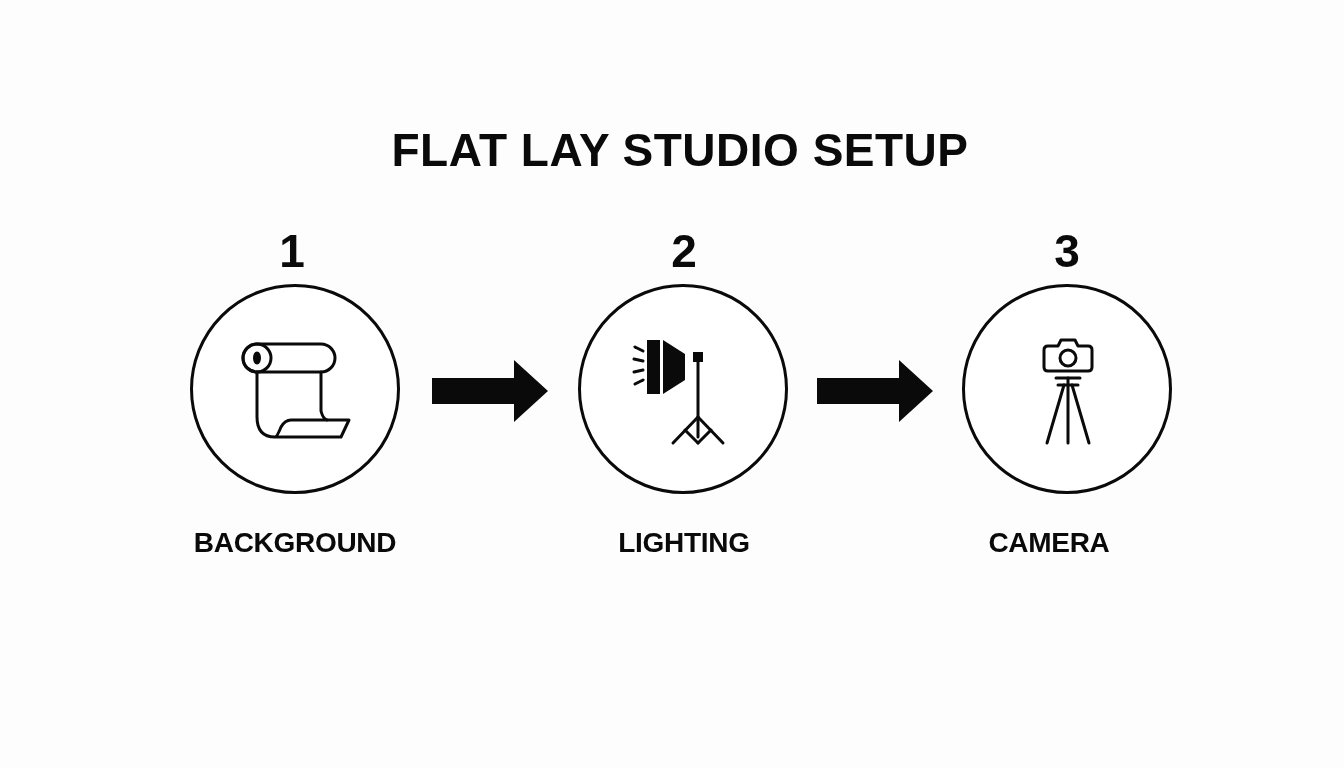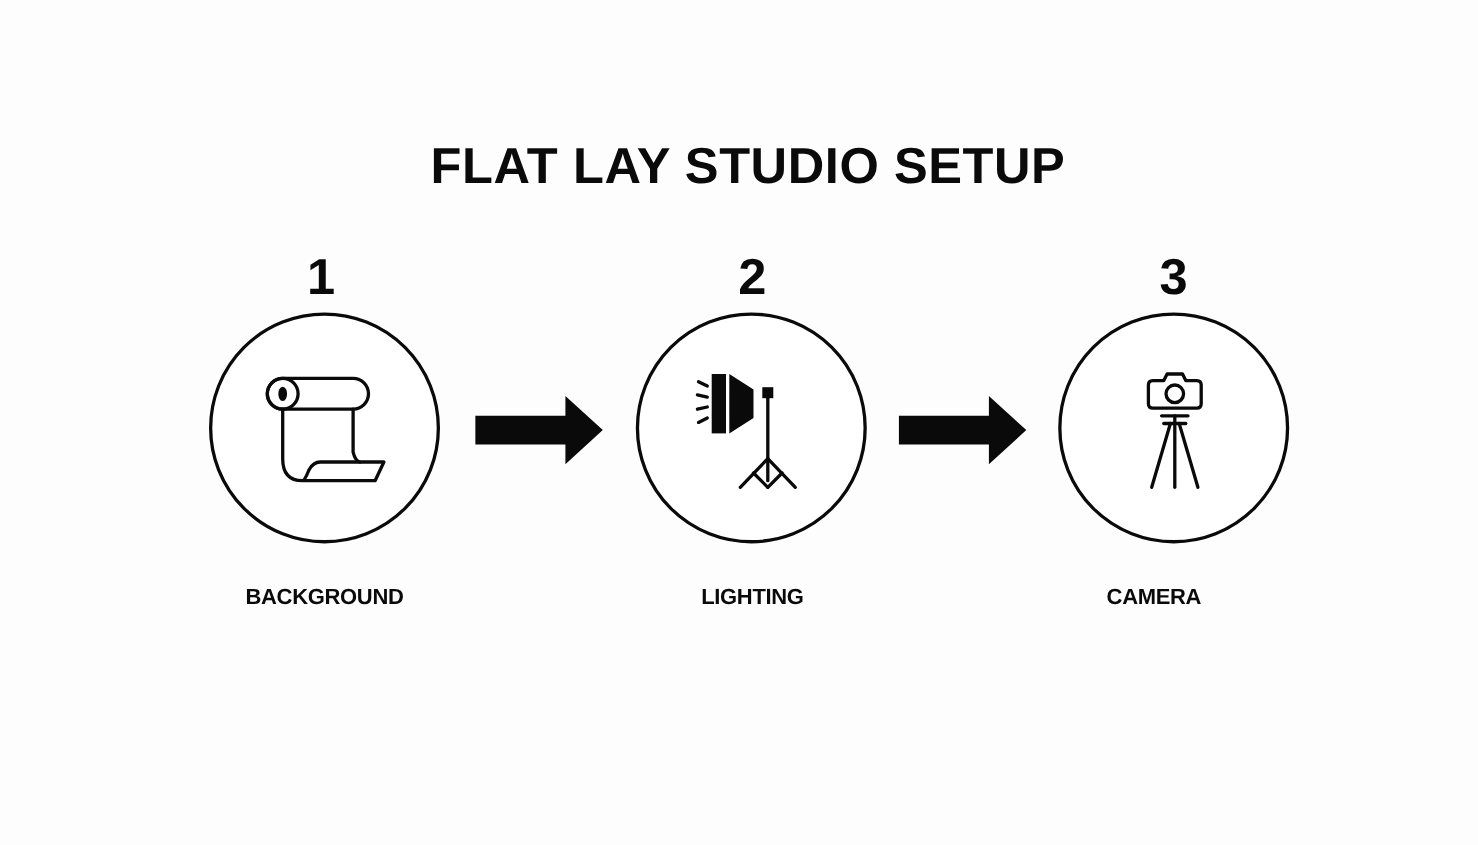--- a/index.html
+++ b/index.html
@@ -49,21 +49,21 @@
     }
     .step-circle svg {
       position: absolute;
       left: 0; top: 0;
       width: 204px; height: 204px;
     }
     .step-label {
       position: absolute;
       width: 260px;
       text-align: center;
-      font-size: 20px;
+      font-size: 28px;
       font-weight: bold;
       top: 528px;
       line-height: 30px;
       letter-spacing: -0.3px;
     }
     .arrow {
       position: absolute;
       top: 360px;
       width: 118px;
       height: 62px;

